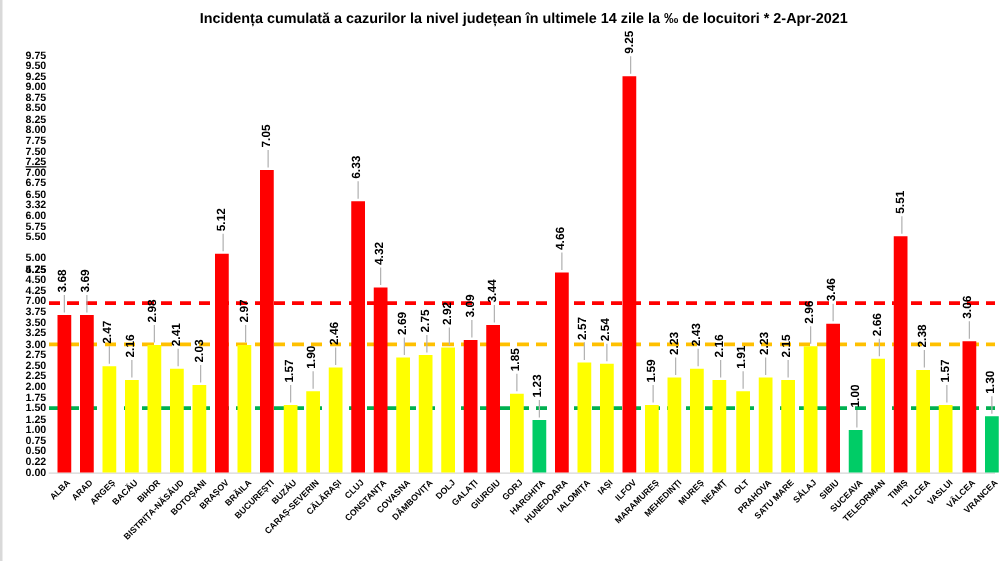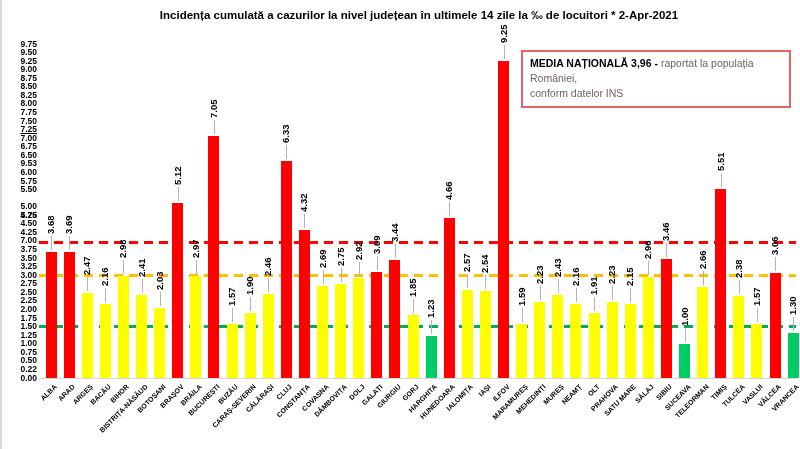--- a/index.html
+++ b/index.html
@@ -54,21 +54,21 @@
       <div class="ytick" style="top: 73.7564px;">8.75</div>
       <div class="ytick" style="top: 82.3205px;">8.50</div>
       <div class="ytick" style="top: 90.8846px;">8.25</div>
       <div class="ytick" style="top: 99.4487px;">8.00</div>
       <div class="ytick" style="top: 108.013px;">7.75</div>
       <div class="ytick" style="top: 116.577px;">7.50</div>
       <div class="ytick" style="top: 125.141px; text-decoration: underline;">7.25</div>
       <div class="ytick" style="top: 133.705px;">7.00</div>
       <div class="ytick" style="top: 142.269px; text-align: right;">6.75</div>
       <div class="ytick" style="top: 150.833px;">6.50</div>
-      <div class="ytick" style="top: 159.397px;">9.53</div>
+      <div class="ytick" style="top: 159.397px;">3.32</div>
       <div class="ytick" style="top: 167.962px;">6.00</div>
       <div class="ytick" style="top: 176.526px;">5.75</div>
       <div class="ytick" style="top: 185.09px;">5.50</div>
       <div class="ytick" style="top: 211px;">5.25</div>
       <div class="ytick" style="top: 202.218px;">5.00</div>
       <div class="ytick" style="top: 210.782px;">4.75</div>
       <div class="ytick" style="top: 219.346px;">4.50</div>
       <div class="ytick" style="top: 227.91px;">4.25</div>
       <div class="ytick" style="top: 236.474px;">7.00</div>
       <div class="ytick" style="top: 245.038px;">3.75</div>
@@ -254,17 +254,13 @@
       <div class="bar" style="left: 767.5px; width: 11px; top: 273.175px; height: 104.825px; background: rgb(255, 0, 0);"></div>
       <div class="leader" style="left: 773px; top: 257.175px; height: 14px;"></div>
       <div class="vlabel" style="left: 768px; top: 255.175px;">3.06</div>
       <div class="xlabel" style="left: 655px; top: 383px; width: 120px;">VÂLCEA</div>
       <div class="bar" style="left: 785.6px; width: 11px; top: 333.467px; height: 44.5333px; background: rgb(0, 204, 102);"></div>
       <div class="leader" style="left: 791.1px; top: 317.467px; height: 14px;"></div>
       <div class="vlabel" style="left: 786.1px; top: 315.467px;">1.30</div>
       <div class="xlabel" style="left: 673.1px; top: 383px; width: 120px;">VRANCEA</div>
     </div>
 
-  <div id="callout">
-    <span class="b">MEDIA NAȚIONALĂ  3,96 -</span><span> raportat la populația României,</span><br>
-    <span>conform datelor INS</span>
-  </div>
 </div>
 
 </body></html>

